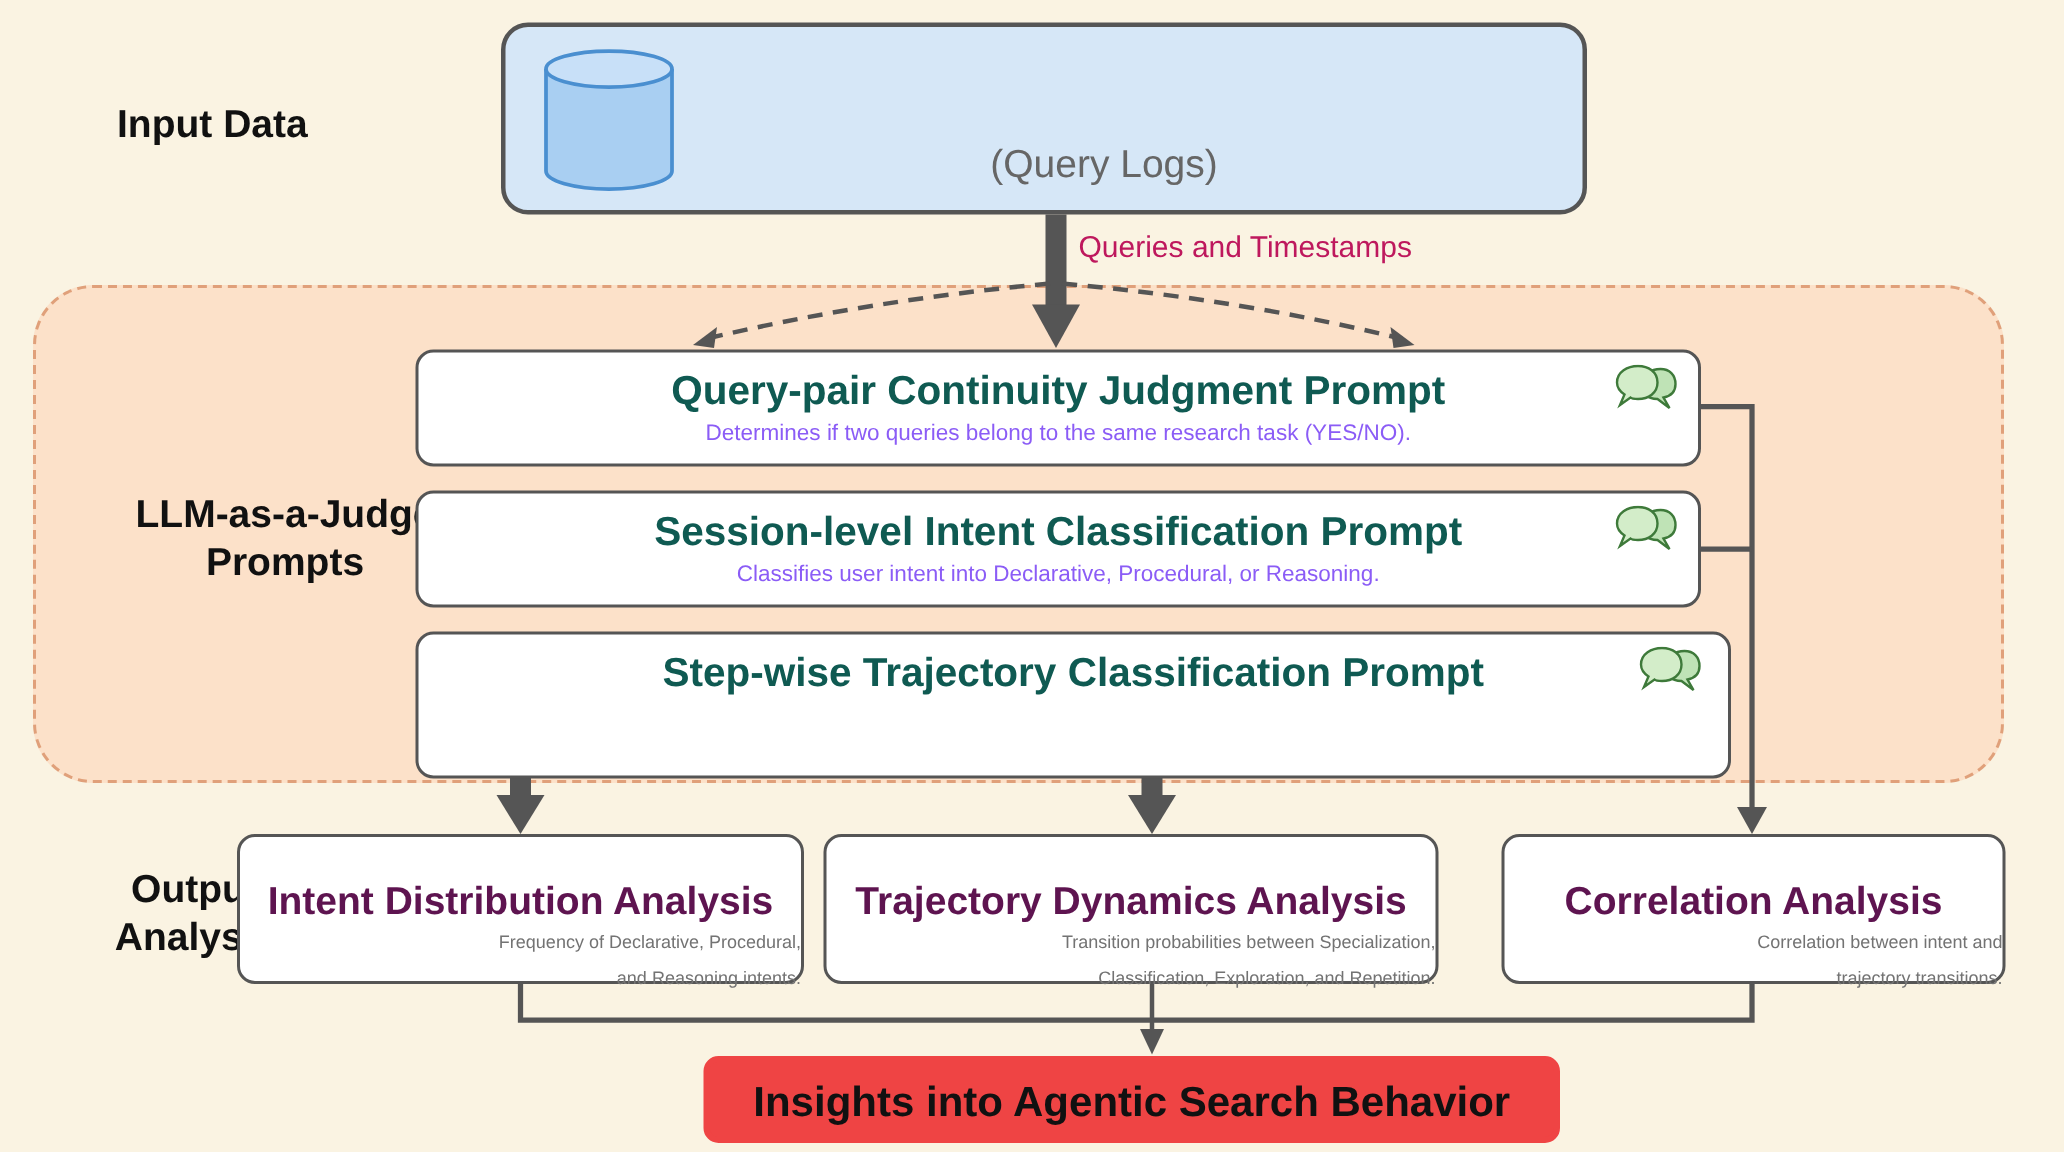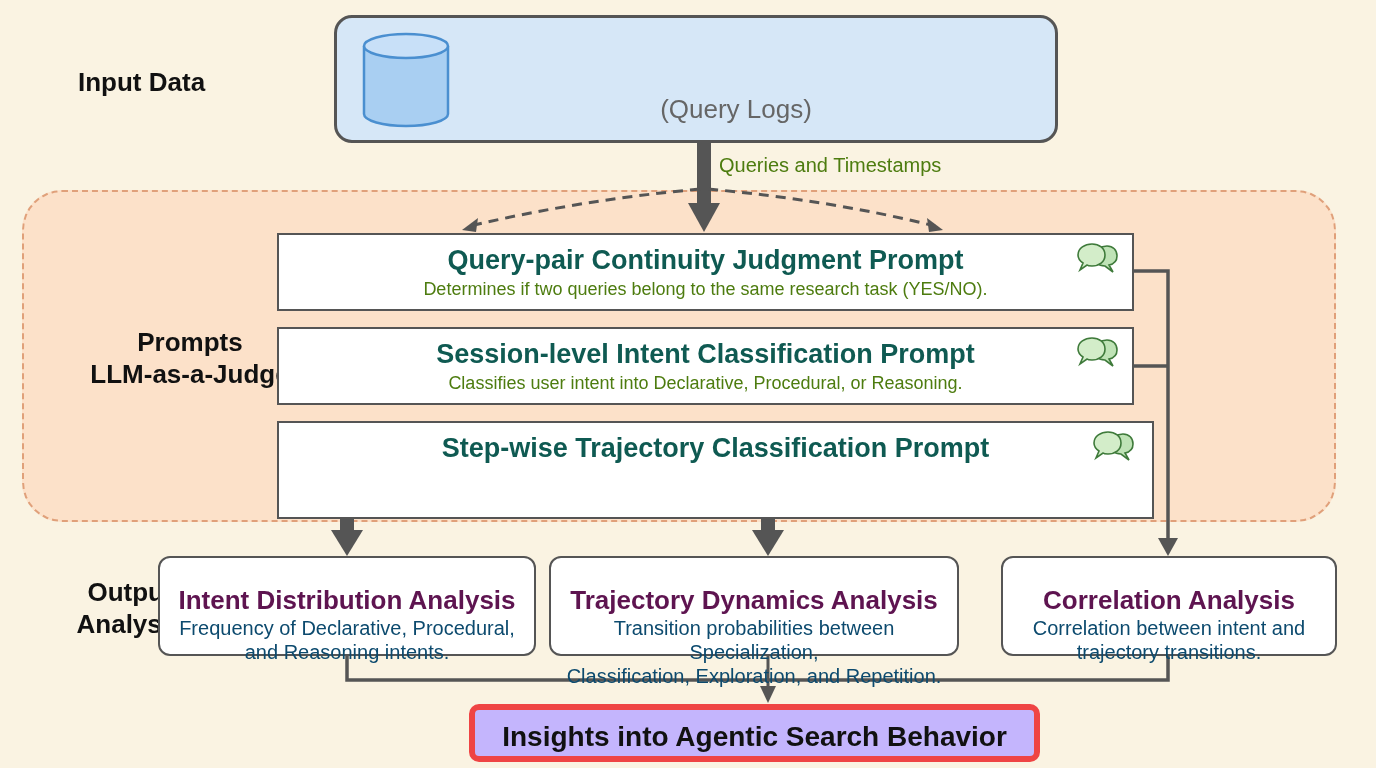--- a/index.html
+++ b/index.html
@@ -32,39 +32,39 @@
   .input-title {
     position: absolute; left: 100px; right: 20px; top: 24px; text-align: center;
     font-size: 40px; font-weight: bold; color: #0f2a5c;
   }
   .input-sub {
     position: absolute; left: 100px; right: 20px; top: 76px; text-align: center;
     font-size: 26px; color: #666;
   }
   .prompt-box {
     position: absolute; background: #fff;
-    border: 2px solid #555; border-radius: 0; box-sizing: border-box;
+    border: 2px solid #555; border-radius: 12px; box-sizing: border-box;
     text-align: center;
   }
   .prompt-title { font-size: 27px; font-weight: bold; color: #0f5a52; margin-top: 8px; line-height: 34px; }
-  .prompt-desc { font-size: 18px; color: #4d7c0f; line-height: 24px; }
+  .prompt-desc { font-size: 15px; color: #8b5cf6; line-height: 24px; }
   .chat-icon { position: absolute; width: 42px; height: 36px; }
   .out-box {
     position: absolute; background: #fff;
     border: 2px solid #555; border-radius: 12px; box-sizing: border-box;
     text-align: center; top: 556px; height: 100px;
   }
   .out-title { font-size: 26px; font-weight: bold; color: #5e1450; margin-top: 26px; line-height: 32px; }
-  .out-desc { font-size: 20px; color: #0c4a6e; line-height: 24px; }
+  .out-desc { font-size: 12px; color: #737373; line-height: 24px; text-align: right; }
   .insight-box {
     position: absolute; left: 469px; top: 704px; width: 571px; height: 58px;
-    background: #c4b5fd; border: 6px solid #ef4444; border-radius: 10px; box-sizing: border-box;
+    background: #ef4444; border: 4px solid #ef4444; border-radius: 10px; box-sizing: border-box;
     text-align: center; font-size: 28px; font-weight: bold; color: #111; line-height: 54px;
   }
-  .edge-label { position: absolute; left: 719px; top: 154px; font-size: 20px; color: #4d7c0f; text-align: center; }
+  .edge-label { position: absolute; left: 719px; top: 154px; font-size: 20px; color: #be185d; text-align: center; }
   svg.connectors { position: absolute; left: 0; top: 0; }
 </style>
 </head>
 <body>
 
 <div class="canvas">
 
   <div class="dashed-region"></div>
 
   <svg class="connectors" width="1376" height="768">
@@ -103,22 +103,22 @@
 
     <g>
       <polyline points="347,656 347,680 1168,680 1168,656" fill="none" stroke="#555" stroke-width="3.5"></polyline>
       <line x1="768" y1="656" x2="768" y2="688" stroke="#555" stroke-width="3"></line>
       <polygon points="760,686 776,686 768,703" fill="#555"></polygon>
     </g>
   </svg>
 
   <div class="row-label" style="left:38px; top:66px; text-align:left;">Input Data</div>
   <div class="row-label" style="left:30px; top:326px; width:240px;">
+    <div>LLM-as-a-Judge</div>
     <div>Prompts</div>
-    <div>LLM-as-a-Judge</div>
   </div>
   <div class="row-label" style="left:28px; top:576px; width:124px;">
     <div>Output</div>
     <div>Analysis</div>
   </div>
 
   <div class="input-box">
     <svg class="abs" style="left:24px; top:12px;" width="90" height="102">
       <path d="M3,16 L3,84 A42,12 0 0 0 87,84 L87,16" fill="#a9cff2" stroke="#4a8fd0" stroke-width="2.5"></path>
       <ellipse cx="45" cy="16" rx="42" ry="12" fill="#c8e0f8" stroke="#4a8fd0" stroke-width="2.5"></ellipse>

